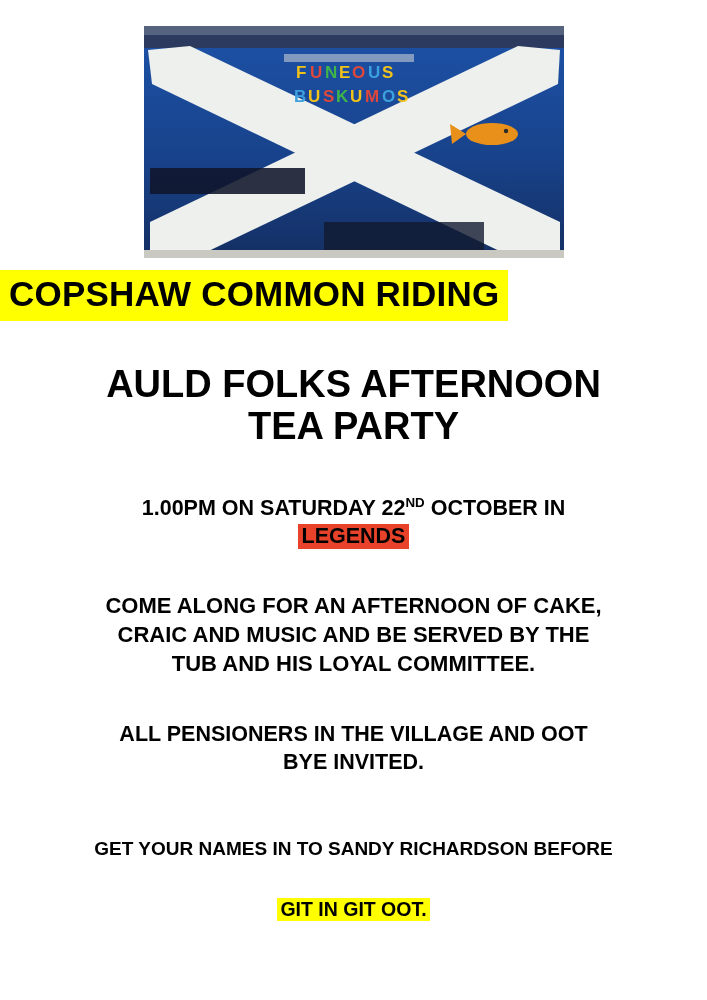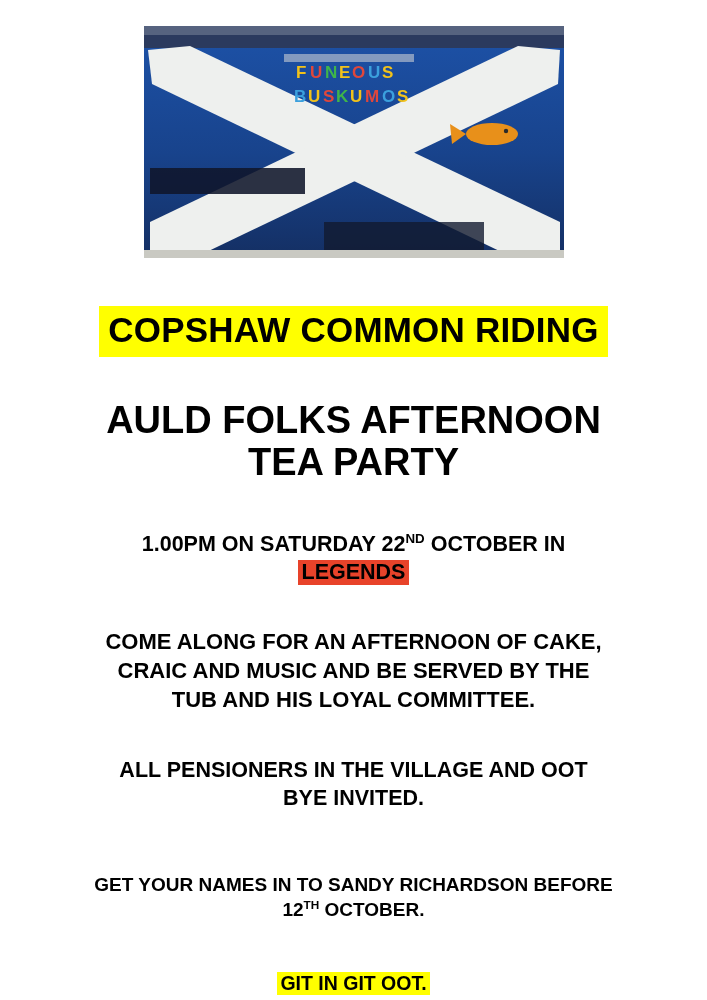--- a/index.html
+++ b/index.html
@@ -32,22 +32,21 @@
     background: #1b2c6b;
   }
   .flag-svg {
     display: block;
     width: 100%;
     height: 100%;
   }
 
   
   .title-band-row {
-    margin-top: 48px;
-    text-align: center;
+    margin-top: 12px;
   }
   .title-band {
     display: inline-block;
     background: #ffff00;
     font-size: 35px;
     font-weight: bold;
     letter-spacing: 0.2px;
     line-height: 1.22;
     padding: 3px 9px 5px 9px;
     white-space: nowrap;
@@ -69,21 +68,21 @@
     font-size: 21.5px;
     font-weight: bold;
     line-height: 1.32;
     margin: 0 auto;
     width: 620px;
   }
   .b-when { margin-top: 46px; }
   .b-invite { margin-top: 42px; }
   .b-come { margin-top: 40px; font-size: 22px; }
   .b-names { margin-top: 60px; font-size: 19px; }
-  .b-git { margin-top: 48px; font-size: 19.5px; }
+  .b-git { margin-top: 36px; font-size: 19.5px; }
 
   .hl-red {
     background: #e8432a;
     padding: 0 4px 1px 4px;
   }
   .hl-yellow {
     background: #ffff00;
     padding: 0 3px 1px 3px;
   }
   sup {
@@ -174,22 +173,19 @@
     <div>TUB AND HIS LOYAL COMMITTEE.</div>
   </div>
 
   <div class="block b-invite">
     <div>ALL PENSIONERS IN THE VILLAGE AND OOT</div>
     <div>BYE INVITED.</div>
   </div>
 
   <div class="block b-names">
     <div>GET YOUR NAMES IN TO SANDY RICHARDSON BEFORE</div>
-    <div>
-      <span>12</span><sup>TH</sup><span> OCTOBER.</span>
-    </div>
   </div>
 
   <div class="block b-git">
     <span class="hl-yellow">GIT IN GIT OOT.</span>
   </div>
 
 </div>
 
 </body></html>

